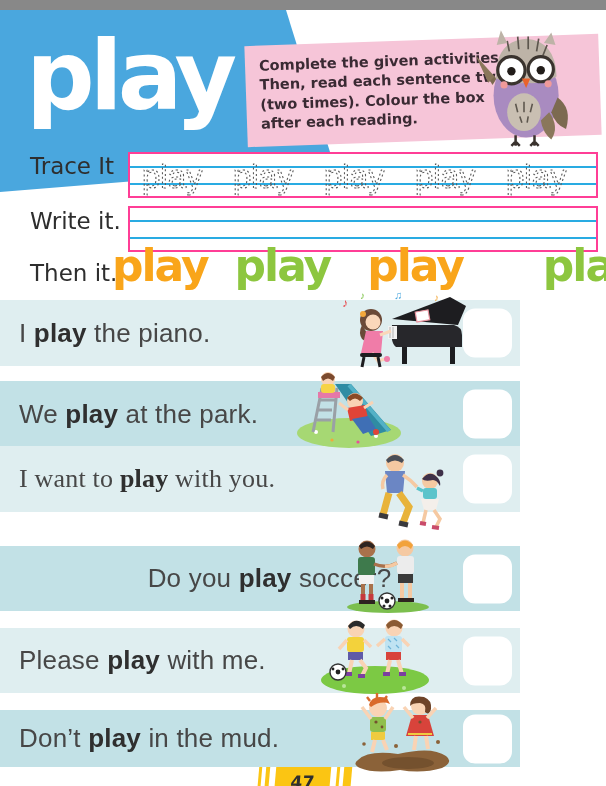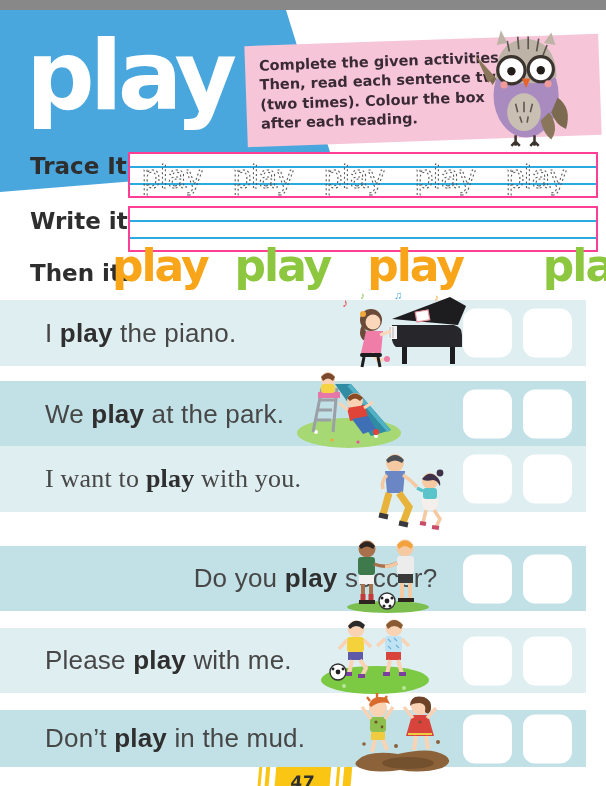--- a/index.html
+++ b/index.html
@@ -28,21 +28,21 @@
   }
   .instruction-box .line {
     font-family:"DejaVu Sans", sans-serif;
     font-weight:bold; font-size:14.5px; line-height:1.33; color:#3A2A33;
   }
   .owl { position:absolute; left:458px; top:14px; width:132px; height:126px; }
   
   .row-label {
     position:absolute; left:30px;
     font-family:"DejaVu Sans", sans-serif;
-    font-weight:bold; font-size:23px; color:#2E2E2E;
+    font-weight:normal; font-size:23px; color:#2E2E2E;
   }
   .lbl-trace { top:143px; }
   .lbl-write { top:198px; }
   .lbl-read  { top:250px; }
   .rule-box {
     position:absolute; left:128px; width:470px; height:46px;
     background:#ffffff; border:2.5px solid #FF3E96;
   }
   .box-trace { top:142px; }
   .box-write { top:196px; }
@@ -61,22 +61,22 @@
     font-family:"DejaVu Sans", sans-serif;
     font-weight:bold; font-size:44px; letter-spacing:-2px; line-height:1;
   }
   .read-word:nth-child(2){ margin-left:27px; }
   .read-word:nth-child(3){ margin-left:37px; }
   .read-word:nth-child(4){ margin-left:80px; }
   .c-orange { color:#F9A51A; }
   .c-green  { color:#8DC63F; }
   
   .banner {
-    position:absolute; left:0; width:586px; height:66px;
-    display:flex; align-items:center; padding-left:45px;
+    position:absolute; left:0; width:520px; height:66px;
+    display:flex; align-items:center; padding-left:19px;
   }
   .banner.light { background:#DFEEF0; }
   .banner.dark  { background:#C2E1E6; }
   .b1 { top:290px; } .b2 { top:371px; } .b3 { top:436px;font-family:Liberation Serif, serif; }
   .b4 { top:536px; height:65px;justify-content:center; } .b5 { top:618px; height:65px; } .b6 { top:700px; height:57px; }
   .sentence { font-size:26px; color:#474747; letter-spacing:0.2px; white-space:pre; }
   .sentence b { font-weight:bold; color:#2F2F2F; }
   .boxes {
     position:absolute; left:463px; top:50%; transform:translateY(-50%);
     display:flex; gap:11px;

